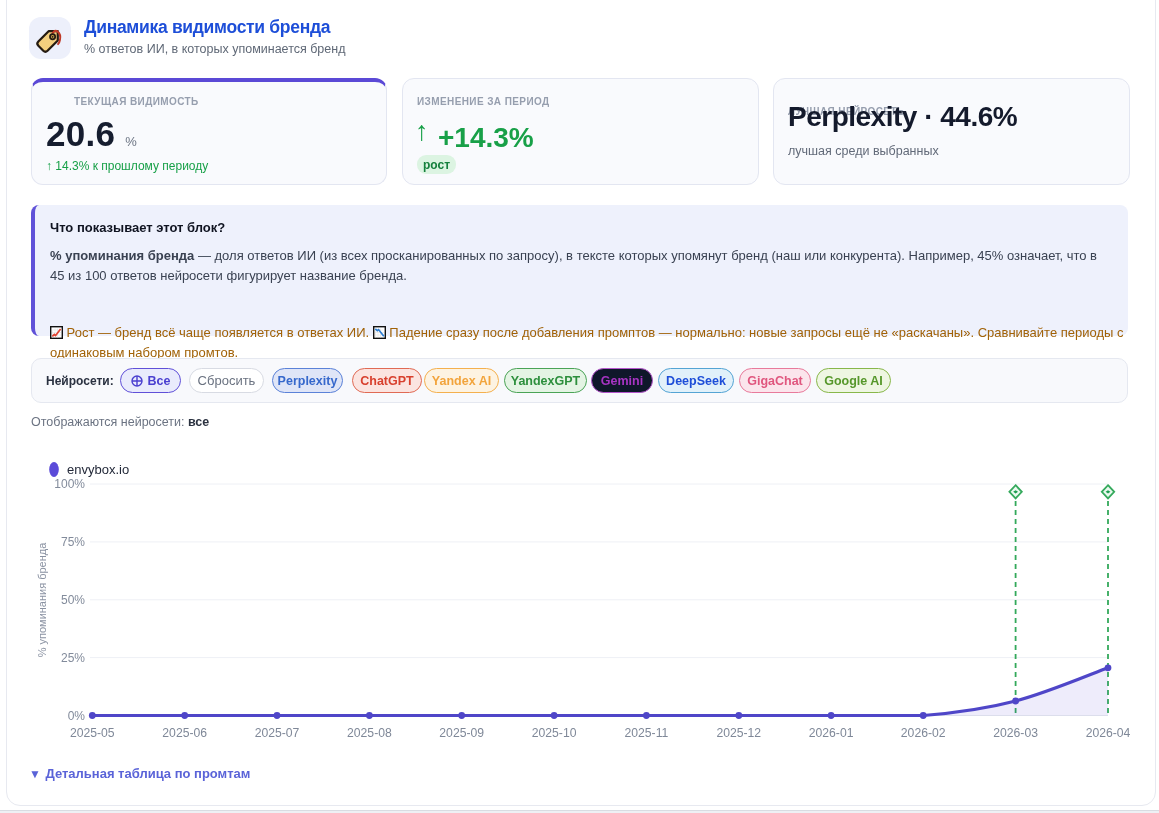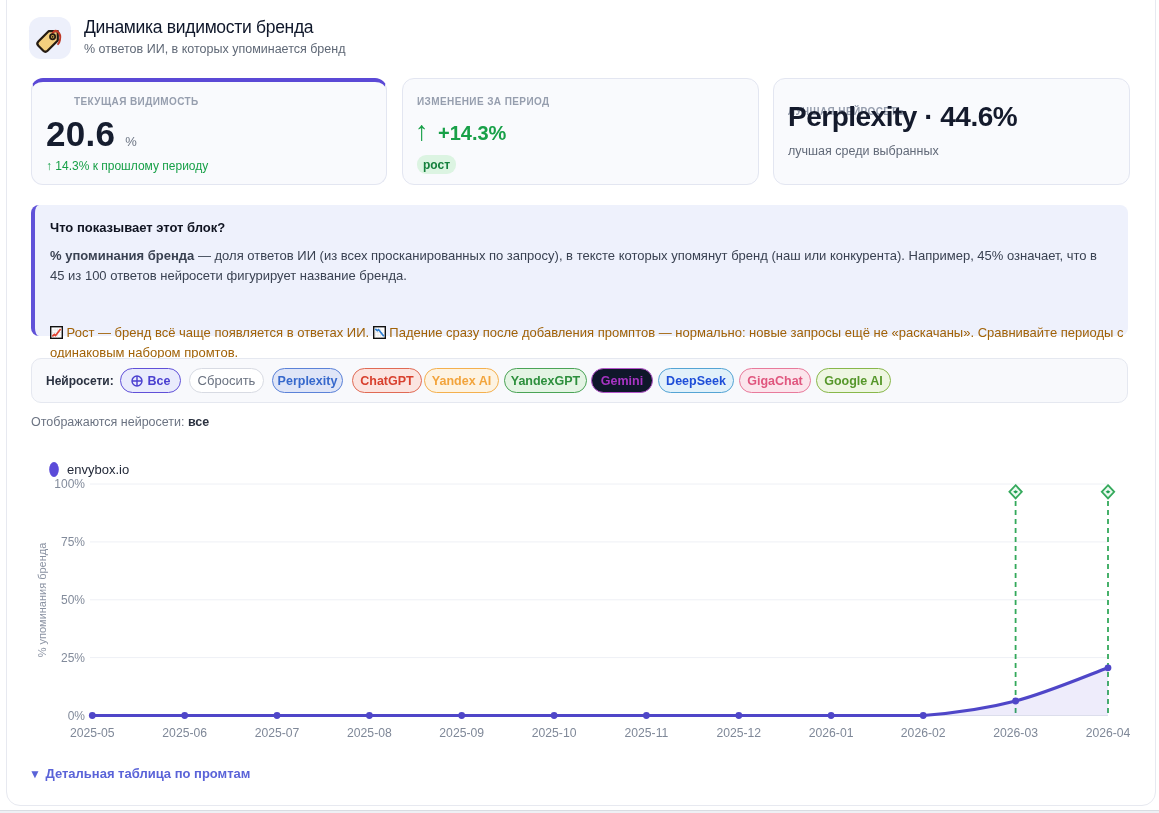--- a/index.html
+++ b/index.html
@@ -1,31 +1,31 @@
 <!DOCTYPE html>
 <html lang="ru"><head>
 <meta charset="utf-8">
 <style>
 html,body{margin:0;padding:0;background:#fff;}
 body{font-family:"Liberation Sans",sans-serif;width:1159px;height:813px;position:relative;overflow:hidden;}
 .abs{position:absolute;}
 .outer{position:absolute;left:6px;top:-20px;width:1150px;height:826px;border:1px solid #e7e9f0;border-radius:14px;background:#fff;box-sizing:border-box;}
 .band{position:absolute;left:0;top:810px;width:1159px;height:3px;background:#eef0f4;border-top:1px solid #d9dce2;}
 .hicon{position:absolute;left:29px;top:17px;width:42px;height:42px;border-radius:12px;background:#edf0fb;}
-.htitle{position:absolute;left:84px;top:17px;font-size:17.5px;font-weight:400;letter-spacing:-0.3px;color:#0f172a;}
+.htitle{position:absolute;left:84px;top:17px;font-size:17.5px;font-weight:700;letter-spacing:-0.3px;color:#1d4ed8;}
 .hsub{position:absolute;left:84px;top:42px;font-size:12.5px;color:#5f6876;}
 .scard{position:absolute;top:78px;height:107px;background:#f9fafd;border:1px solid #e3e6f1;border-radius:12px;box-sizing:border-box;}
 .c1{left:31px;width:356px;border-top:4px solid #5b49d6;}
 .c2{left:402px;width:357px;}
 .c3{left:773px;width:357px;}
 .clabel{position:absolute;font-size:10px;font-weight:700;letter-spacing:.4px;color:#969eae;}
 .bignum{position:absolute;left:46px;top:114px;font-size:35px;font-weight:800;color:#161d2f;letter-spacing:0.3px;}
 .bignum .pct{font-size:13px;font-weight:400;color:#6d7584;letter-spacing:0;margin-left:10px;}
 .c1green{position:absolute;left:46px;top:159px;font-size:12px;font-weight:400;color:#18a048;}
-.c2num{position:absolute;left:438px;top:122px;font-size:20px;font-weight:800;color:#18a048;}
+.c2num{position:absolute;left:438px;top:122px;font-size:28px;font-weight:800;color:#18a048;}
 .c2arr{position:absolute;left:415px;top:116px;font-size:27px;font-weight:400;color:#18a048;}
 .badge{position:absolute;left:417px;top:155px;font-size:12px;font-weight:700;color:#15803d;background:#dcf4e2;border-radius:9px;padding:2.5px 6px;}
 .c3name{position:absolute;left:788px;top:101px;font-size:28px;font-weight:800;letter-spacing:-0.5px;color:#141a2c;}
 .c3sub{position:absolute;left:788px;top:144px;font-size:12.5px;color:#626a79;}
 .info{position:absolute;left:31px;top:205px;width:1097px;height:131px;background:#eef1fc;border-left:4px solid #6052d8;border-radius:8px;box-sizing:border-box;}
 .ih{position:absolute;left:50px;top:220px;font-size:13px;font-weight:700;color:#0f1320;}
 .ip2{position:absolute;left:50px;top:246px;font-size:13px;color:#3a4252;line-height:20px;white-space:nowrap;}
 .ip3{position:absolute;left:50px;top:291px;font-size:13px;color:#a16207;line-height:20px;white-space:nowrap;margin-top:32px;}
 .icn{display:inline-block;vertical-align:-2px;}
 .fbar{position:absolute;left:31px;top:358px;width:1097px;height:45px;background:#f8f9fc;border:1px solid #e5e8f0;border-radius:10px;box-sizing:border-box;}

